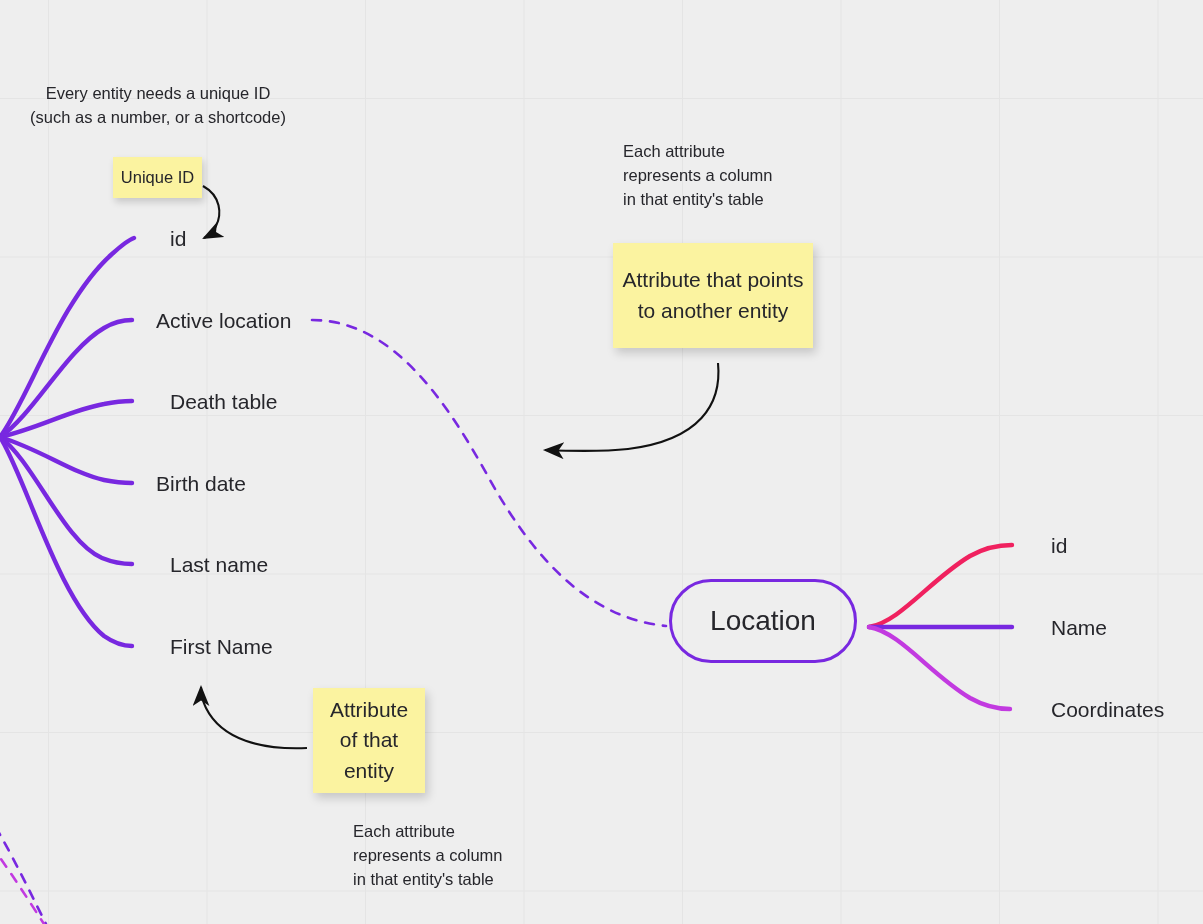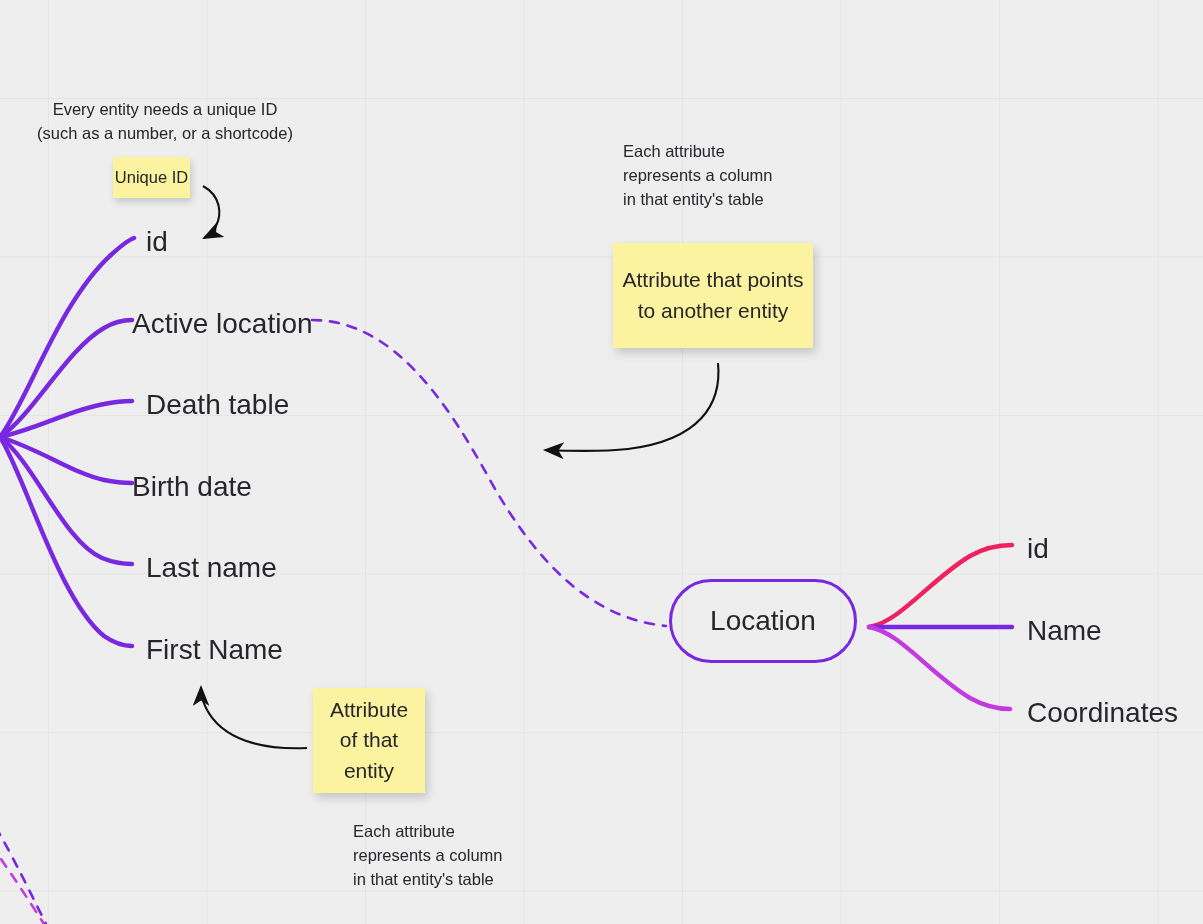--- a/index.html
+++ b/index.html
@@ -29,24 +29,25 @@
     width: 1203px;
     height: 924px;
     overflow: visible;
   }
   .branch {
     fill: none;
     stroke-linecap: round;
   }
   .attr-label {
     position: absolute;
-    font-size: 28px;
+    font-size: 21px;
     color: #26262b;
     white-space: nowrap;
     line-height: 1;
+    margin-left: 24px;
   }
   .annotation {
     position: absolute;
     font-size: 16.5px;
     color: #26262b;
     line-height: 1.45;
   }
   .annotation.centered { text-align: center; }
   .sticky {
     position: absolute;
@@ -55,21 +56,21 @@
     color: #26262b;
     display: flex;
     align-items: center;
     justify-content: center;
     text-align: center;
     box-sizing: border-box;
   }
   #sticky-unique-id {
     left: 113px;
     top: 157px;
-    width: 77px;
+    width: 89px;
     height: 41px;
     font-size: 16.5px;
     background: #fbf3a0;
     box-shadow: 2px 4px 7px rgba(0,0,0,0.16);
   }
   #sticky-pointer {
     left: 613px;
     top: 243px;
     width: 200px;
     height: 105px;
@@ -81,23 +82,22 @@
     left: 313px;
     top: 688px;
     width: 112px;
     height: 105px;
     font-size: 21px;
     line-height: 1.45;
     padding: 0 6px;
   }
   #note-unique-id {
     left: 30px;
-    top: 98px;
+    top: 82px;
     width: 256px;
-    margin-left: 7px;
   }
   #note-pointer {
     left: 623px;
     top: 140px;
     width: 150px;
   }
   #note-attr-column {
     left: 353px;
     top: 820px;
     width: 160px;

